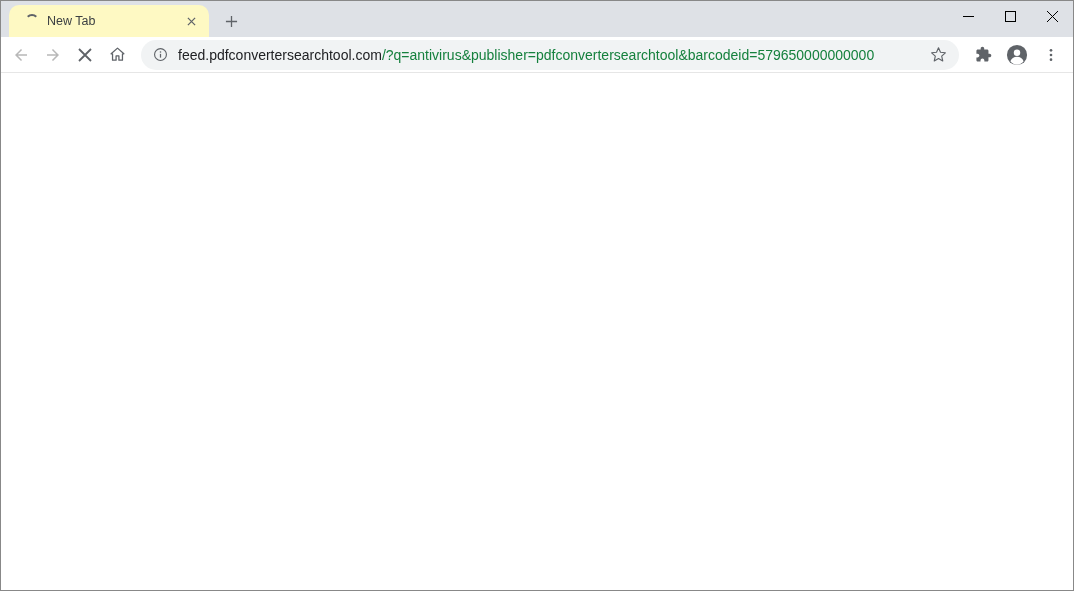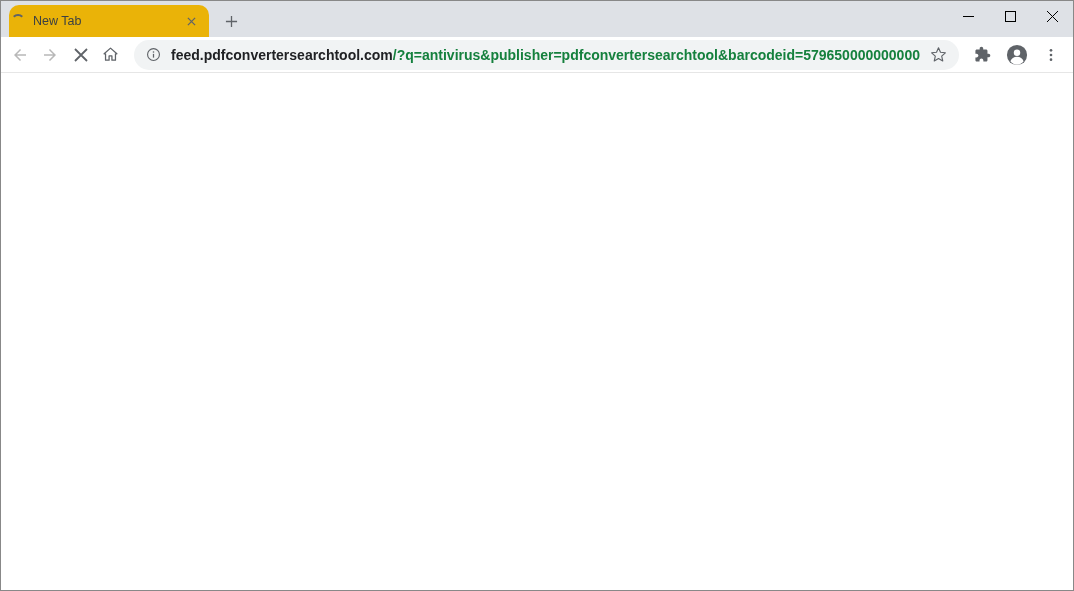--- a/index.html
+++ b/index.html
@@ -19,26 +19,26 @@
     .titlebar {
       height: 36px;
       background: #dee1e6;
       display: flex;
       align-items: flex-end;
       position: relative;
     }
     .tab {
       height: 32px;
       margin-left: 8px;
-      background: #eab308;
+      background: #fef9c3;
       border-top-left-radius: 10px;
       border-top-right-radius: 10px;
       display: flex;
       align-items: center;
-      padding: 0 10px 0 2px;
+      padding: 0 10px 0 16px;
       min-width: 200px;
       position: relative;
     }
     .tab .spinner {
       width: 14px;
       height: 14px;
       margin-right: 8px;
       border: 2px solid transparent;
       border-top-color: #5f6368;
       border-radius: 50%;
@@ -111,21 +111,20 @@
     .omnibox {
       flex: 1;
       height: 30px;
       background: #f1f3f4;
       border-radius: 15px;
       display: flex;
       align-items: center;
       padding: 0 12px;
       margin: 0 6px;
       gap: 10px;
-      font-weight: bold;
     }
     .site-info {
       display: flex;
       align-items: center;
       justify-content: center;
       color: #5f6368;
       flex-shrink: 0;
     }
     .url-text {
       font-size: 14px;

